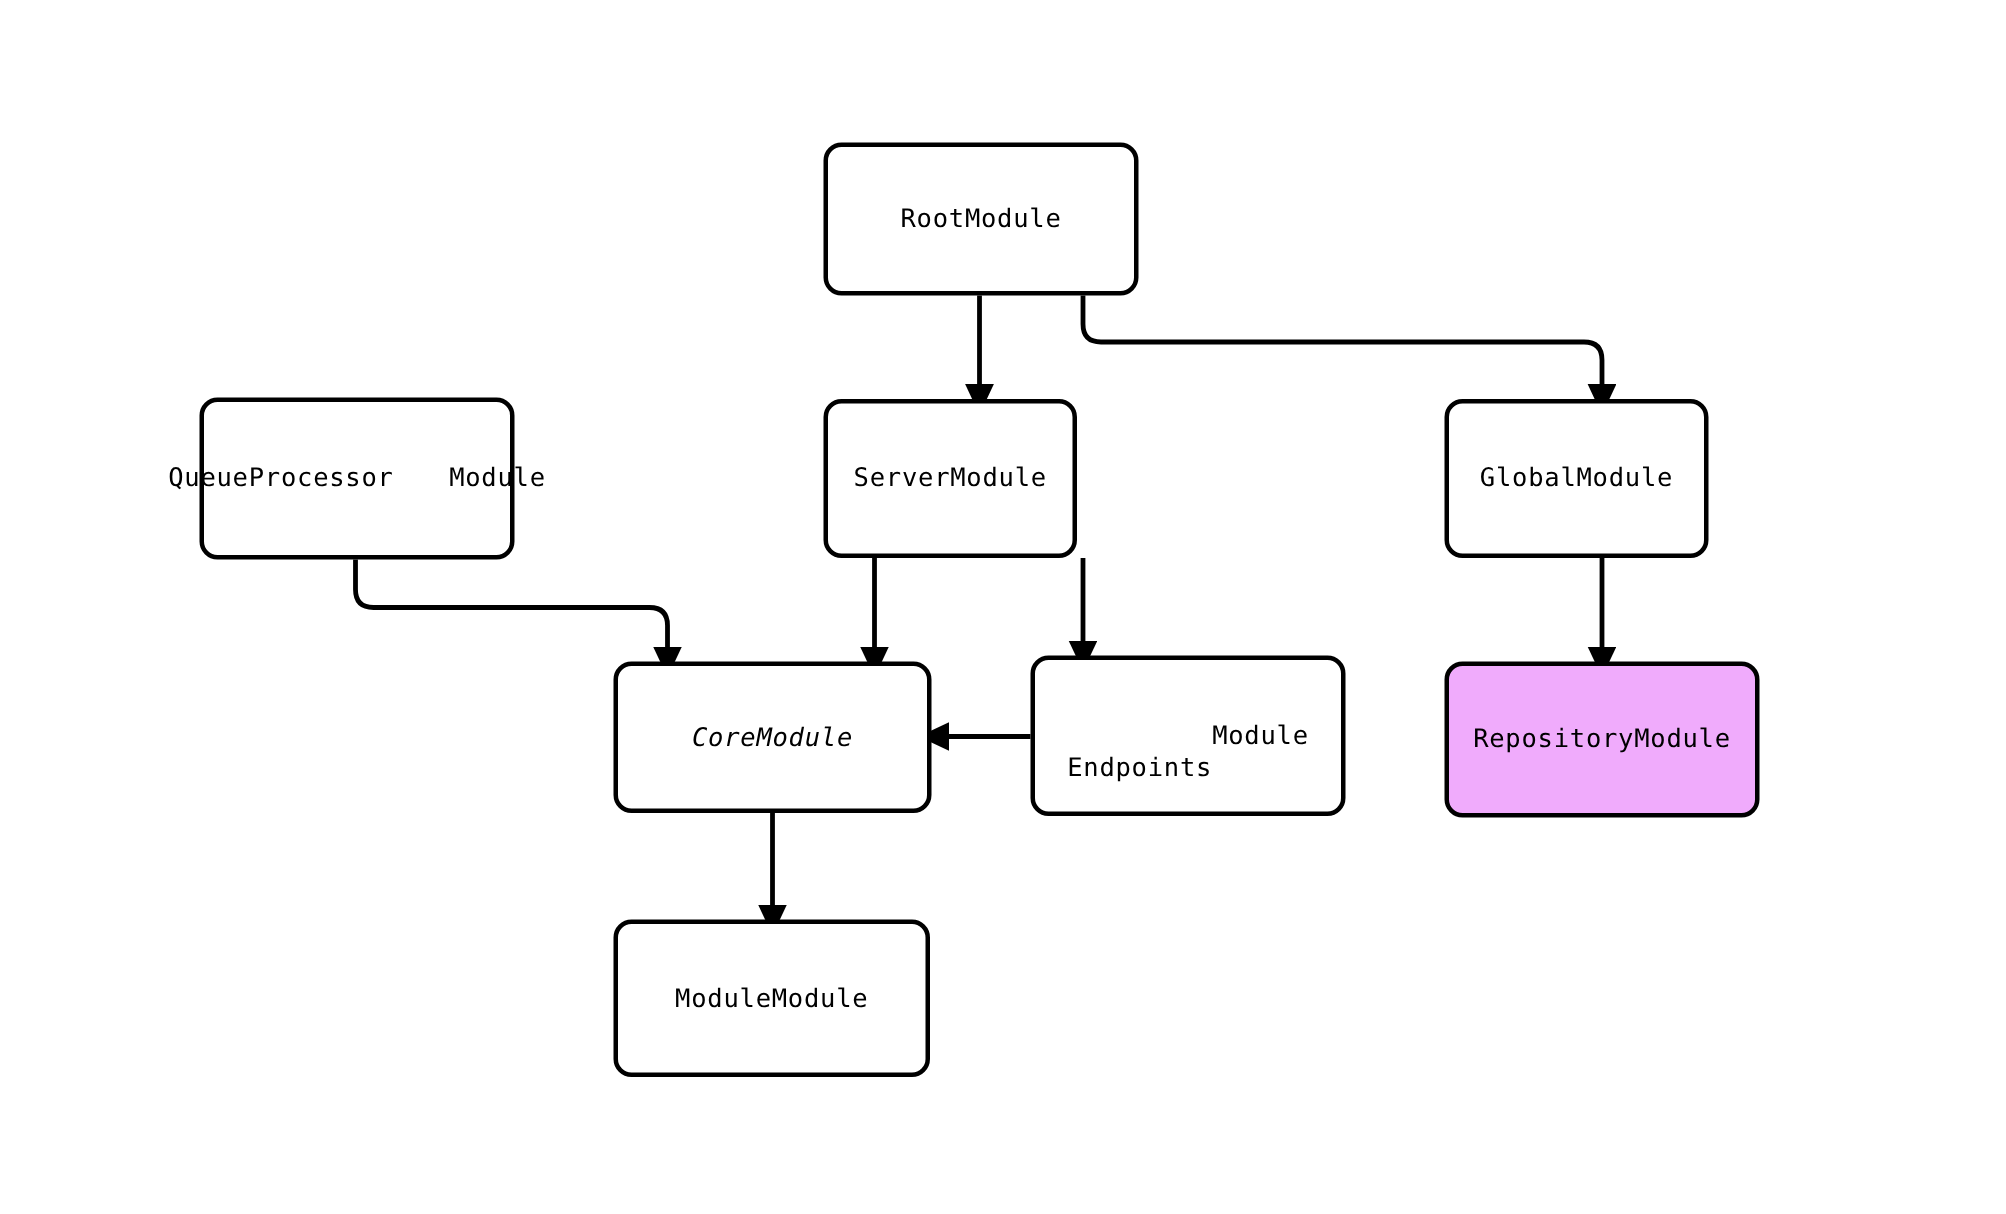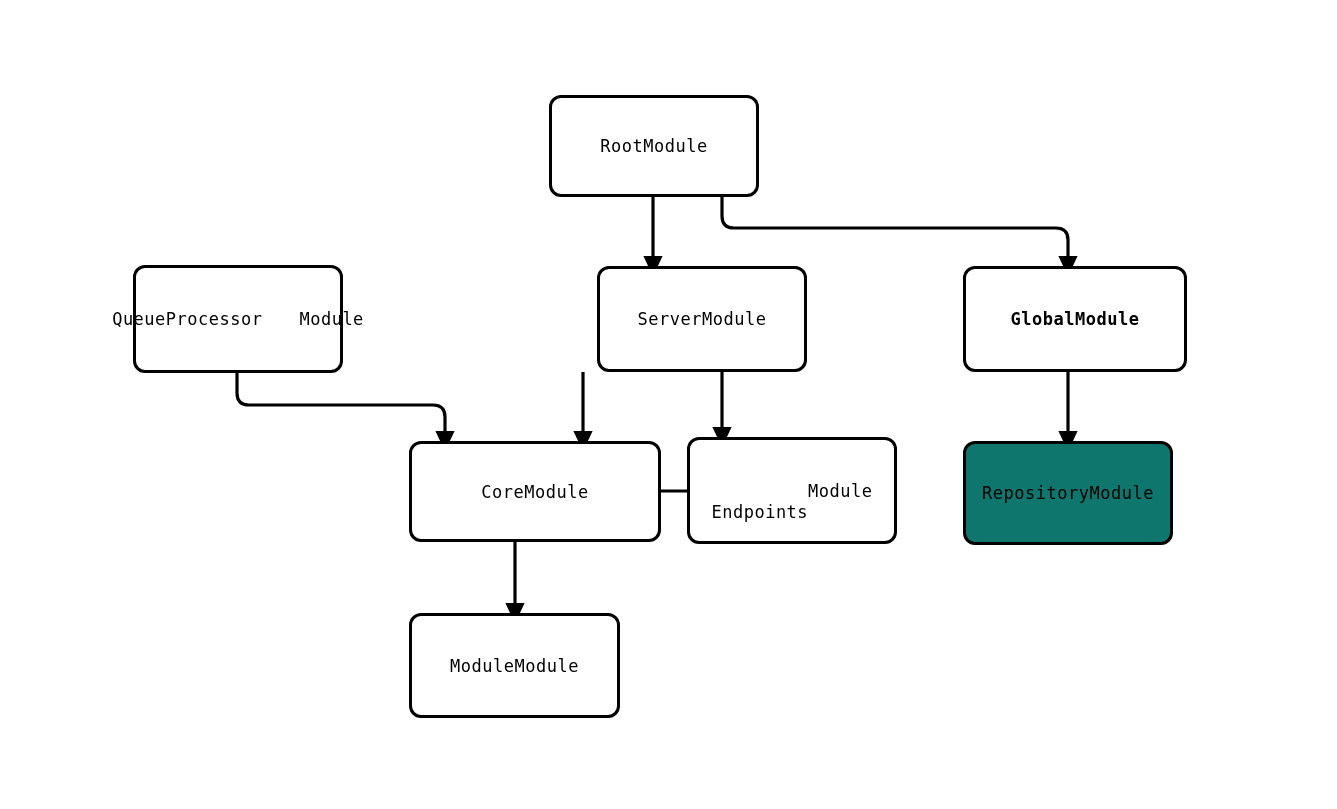--- a/index.html
+++ b/index.html
@@ -69,37 +69,37 @@
 
   <div id="nodes">
       <div class="node" style="left: 549px; top: 95px; width: 210px; height: 102px; border-color: rgb(0, 0, 0); background: rgb(255, 255, 255);">
         <div class="node-line" style="color: rgb(0, 0, 0);">Root</div>
         <div class="node-line" style="color: rgb(0, 0, 0);">Module</div>
       </div>
       <div class="node" style="left: 133px; top: 265px; width: 210px; height: 108px; border-color: rgb(0, 0, 0); background: rgb(255, 255, 255); gap: 37px;">
         <div class="node-line" style="color: rgb(0, 0, 0);">QueueProcessor</div>
         <div class="node-line" style="color: rgb(0, 0, 0);">Module</div>
       </div>
-      <div class="node" style="left: 549px; top: 266px; width: 210px; height: 106px; border-color: rgb(0, 0, 0); background: rgb(255, 255, 255); margin-left: 48px;">
+      <div class="node" style="left: 549px; top: 266px; width: 169px; height: 106px; border-color: rgb(0, 0, 0); background: rgb(255, 255, 255);">
         <div class="node-line" style="color: rgb(0, 0, 0);">Server</div>
         <div class="node-line" style="color: rgb(0, 0, 0);">Module</div>
       </div>
-      <div class="node" style="left: 963px; top: 266px; width: 224px; height: 106px; border-color: rgb(0, 0, 0); background: rgb(255, 255, 255); font-weight: bold;">
+      <div class="node" style="left: 963px; top: 266px; width: 176px; height: 106px; border-color: rgb(0, 0, 0); background: rgb(255, 255, 255);">
         <div class="node-line" style="color: rgb(0, 0, 0);">Global</div>
         <div class="node-line" style="color: rgb(0, 0, 0);">Module</div>
       </div>
-      <div class="node" style="left: 409px; top: 441px; width: 252px; height: 101px; border-color: rgb(0, 0, 0); background: rgb(255, 255, 255);">
+      <div class="node" style="left: 409px; top: 441px; width: 212px; height: 101px; border-color: rgb(0, 0, 0); background: rgb(255, 255, 255); font-style: italic;">
         <div class="node-line" style="color: rgb(0, 0, 0);">Core</div>
         <div class="node-line" style="color: rgb(0, 0, 0);">Module</div>
       </div>
       <div class="node" style="left: 687px; top: 437px; width: 210px; height: 107px; border-color: rgb(0, 0, 0); background: rgb(255, 255, 255);">
         <div class="node-line" style="color: rgb(0, 0, 0); margin-top: 43px;">Endpoints</div>
         <div class="node-line" style="color: rgb(0, 0, 0);">Module</div>
       </div>
-      <div class="node" style="left: 963px; top: 441px; width: 210px; height: 104px; border-color: rgb(0, 0, 0); background: #0f766e;">
+      <div class="node" style="left: 963px; top: 441px; width: 210px; height: 104px; border-color: rgb(0, 0, 0); background: #f0abfc;">
         <div class="node-line" style="color: rgb(0, 0, 0);">Repository</div>
         <div class="node-line" style="color: rgb(0, 0, 0);">Module</div>
       </div>
       <div class="node" style="left: 409px; top: 613px; width: 211px; height: 105px; border-color: rgb(0, 0, 0); background: rgb(255, 255, 255);">
         <div class="node-line" style="color: rgb(0, 0, 0);">Module</div>
         <div class="node-line" style="color: rgb(0, 0, 0);">Module</div>
       </div>
     </div>
 
 </div>

